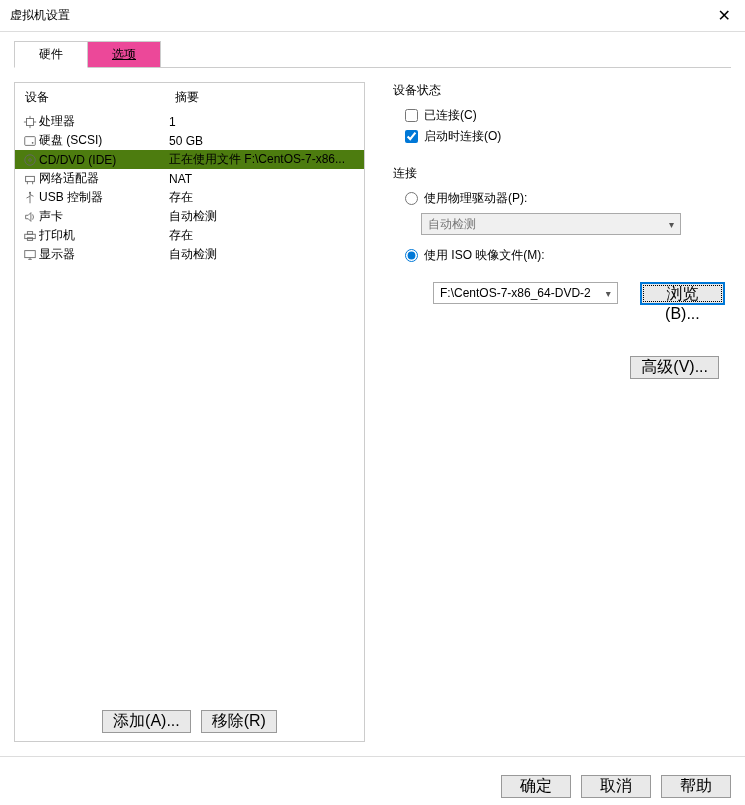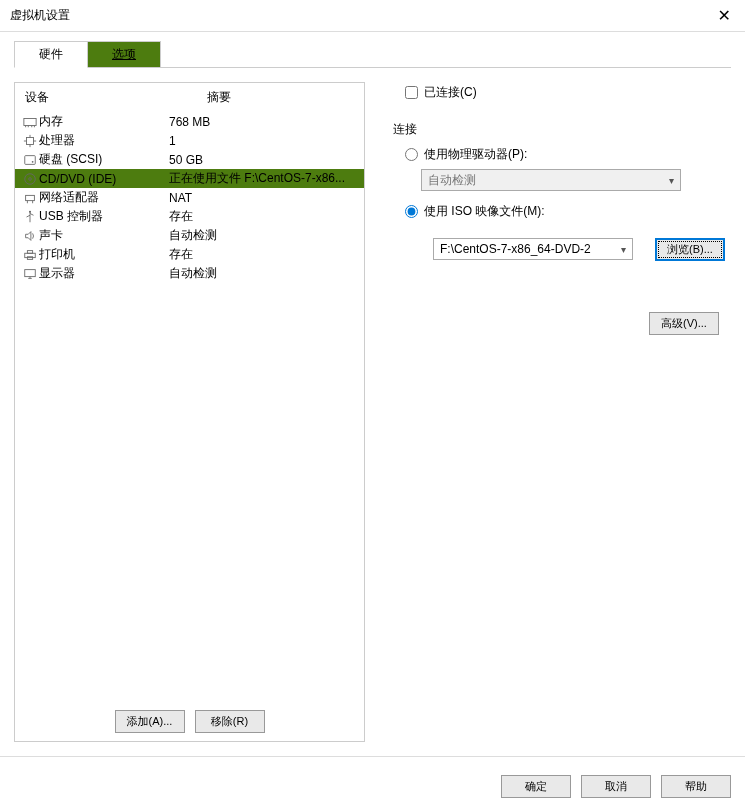--- a/index.html
+++ b/index.html
@@ -34,21 +34,21 @@
   background: #fff;
   cursor: pointer;
   position: relative;
   top: 1px;
 }
 .tab.active {
   border-bottom: 1px solid #fff;
   z-index: 2;
 }
 .tab.inactive {
-  background: #4d7c0f;
+  background: #ec4899;
   border-left: none;
   text-decoration: underline;
 }
 .tabline {
   border-bottom: 1px solid #ccc;
   margin: 0 14px;
 }
 .content {
   display: flex;
   padding: 14px;
@@ -60,21 +60,21 @@
   height: 660px;
   display: flex;
   flex-direction: column;
 }
 .hw-header {
   display: flex;
   padding: 6px 10px;
   font-weight: normal;
 }
 .hw-col-device { width: 150px; }
-.hw-col-summary { flex: 1; margin-left: 32px; }
+.hw-col-summary { flex: 1; }
 .hw-list {
   list-style: none;
 }
 .hw-item {
   display: flex;
   align-items: center;
   padding: 2px 6px;
   height: 19px;
   cursor: pointer;
 }
@@ -134,21 +134,21 @@
   margin-top: 4px;
 }
 .iso-row .combo { margin: 12px; width: 200px; }
 .btn {
   height: 23px;
   min-width: 70px;
   border: 1px solid #999;
   background: #e9e9e9;
   cursor: pointer;
   padding: 0 10px;
-  font-size: 11px;
+  font-size: 16px;
   font-family: inherit;
 }
 .btn.focused {
   outline: 1px dotted #000;
   outline-offset: -4px;
   border: 2px solid #0078d7;
 }
 .advanced-row {
   display: flex;
   justify-content: flex-end;
@@ -188,33 +188,20 @@
 <div class="content">
   <div class="left-panel">
     <div class="hw-header">
       <div class="hw-col-device">设备</div>
       <div class="hw-col-summary">摘要</div>
     </div>
     <ul class="hw-list" id="hw-list">
         <li class="hw-item">
           <span class="hw-icon">
             <svg viewBox="0 0 16 16">
-              <rect x="1" y="4" width="14" height="8" fill="none" stroke="#666"></rect>
-              <line x1="3" y1="12" x2="3" y2="14" stroke="#666"></line>
-              <line x1="6" y1="12" x2="6" y2="14" stroke="#666"></line>
-              <line x1="10" y1="12" x2="10" y2="14" stroke="#666"></line>
-              <line x1="13" y1="12" x2="13" y2="14" stroke="#666"></line>
-            </svg>
-          </span>
-          <span class="hw-name">内存</span>
-          <span class="hw-summary">768 MB</span>
-        </li>
-        <li class="hw-item">
-          <span class="hw-icon">
-            <svg viewBox="0 0 16 16">
               <rect x="4" y="4" width="8" height="8" fill="none" stroke="#666"></rect>
               <line x1="8" y1="1" x2="8" y2="4" stroke="#666"></line>
               <line x1="8" y1="12" x2="8" y2="15" stroke="#666"></line>
               <line x1="1" y1="8" x2="4" y2="8" stroke="#666"></line>
               <line x1="12" y1="8" x2="15" y2="8" stroke="#666"></line>
             </svg>
           </span>
           <span class="hw-name">处理器</span>
           <span class="hw-summary">1</span>
         </li>
@@ -293,23 +280,28 @@
         </li>
       </ul>
     <div class="bottom-hw-btns">
       <button class="btn">添加(A)...</button>
       <button class="btn">移除(R)</button>
     </div>
   </div>
 
   <div class="right-panel">
     <div class="section">
+      <div class="section-title">设备状态</div>
       <label class="checkline">
         <input type="checkbox" style="">
         <span>已连接(C)</span>
+      </label>
+      <label class="checkline">
+        <input type="checkbox" checked="" style="">
+        <span>启动时连接(O)</span>
       </label>
     </div>
 
     <div class="section">
       <div class="section-title">连接</div>
 
       <label class="radioline">
         <input type="radio" name="conn" style="">
         <span>使用物理驱动器(P):</span>
       </label>

